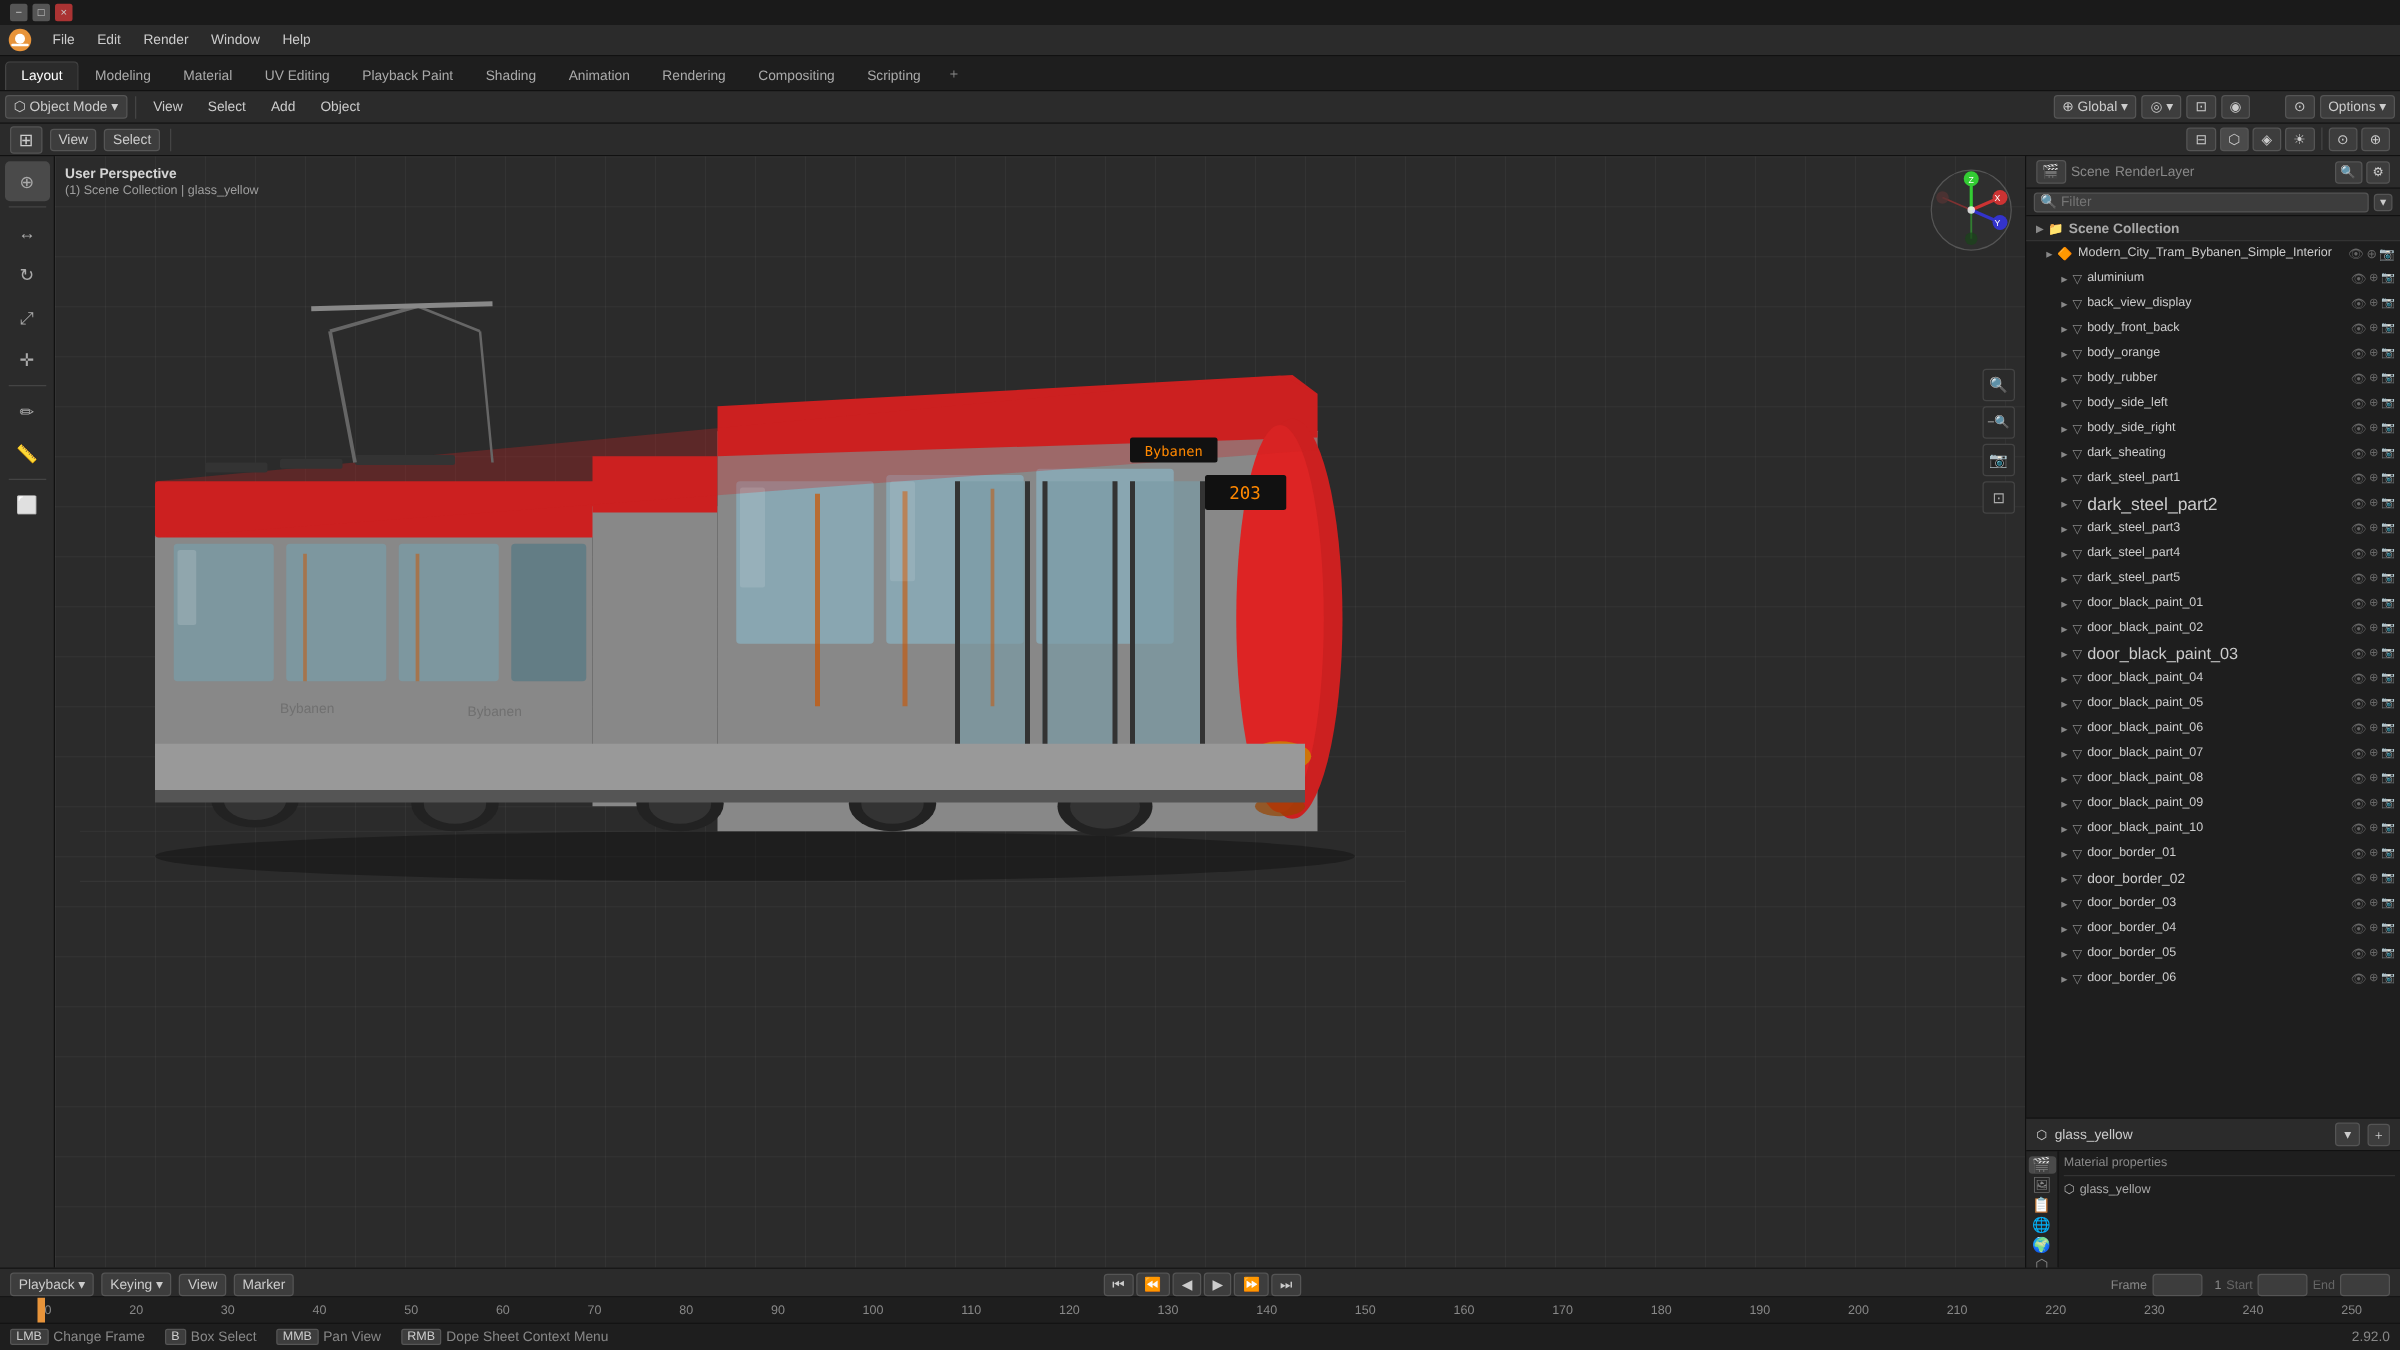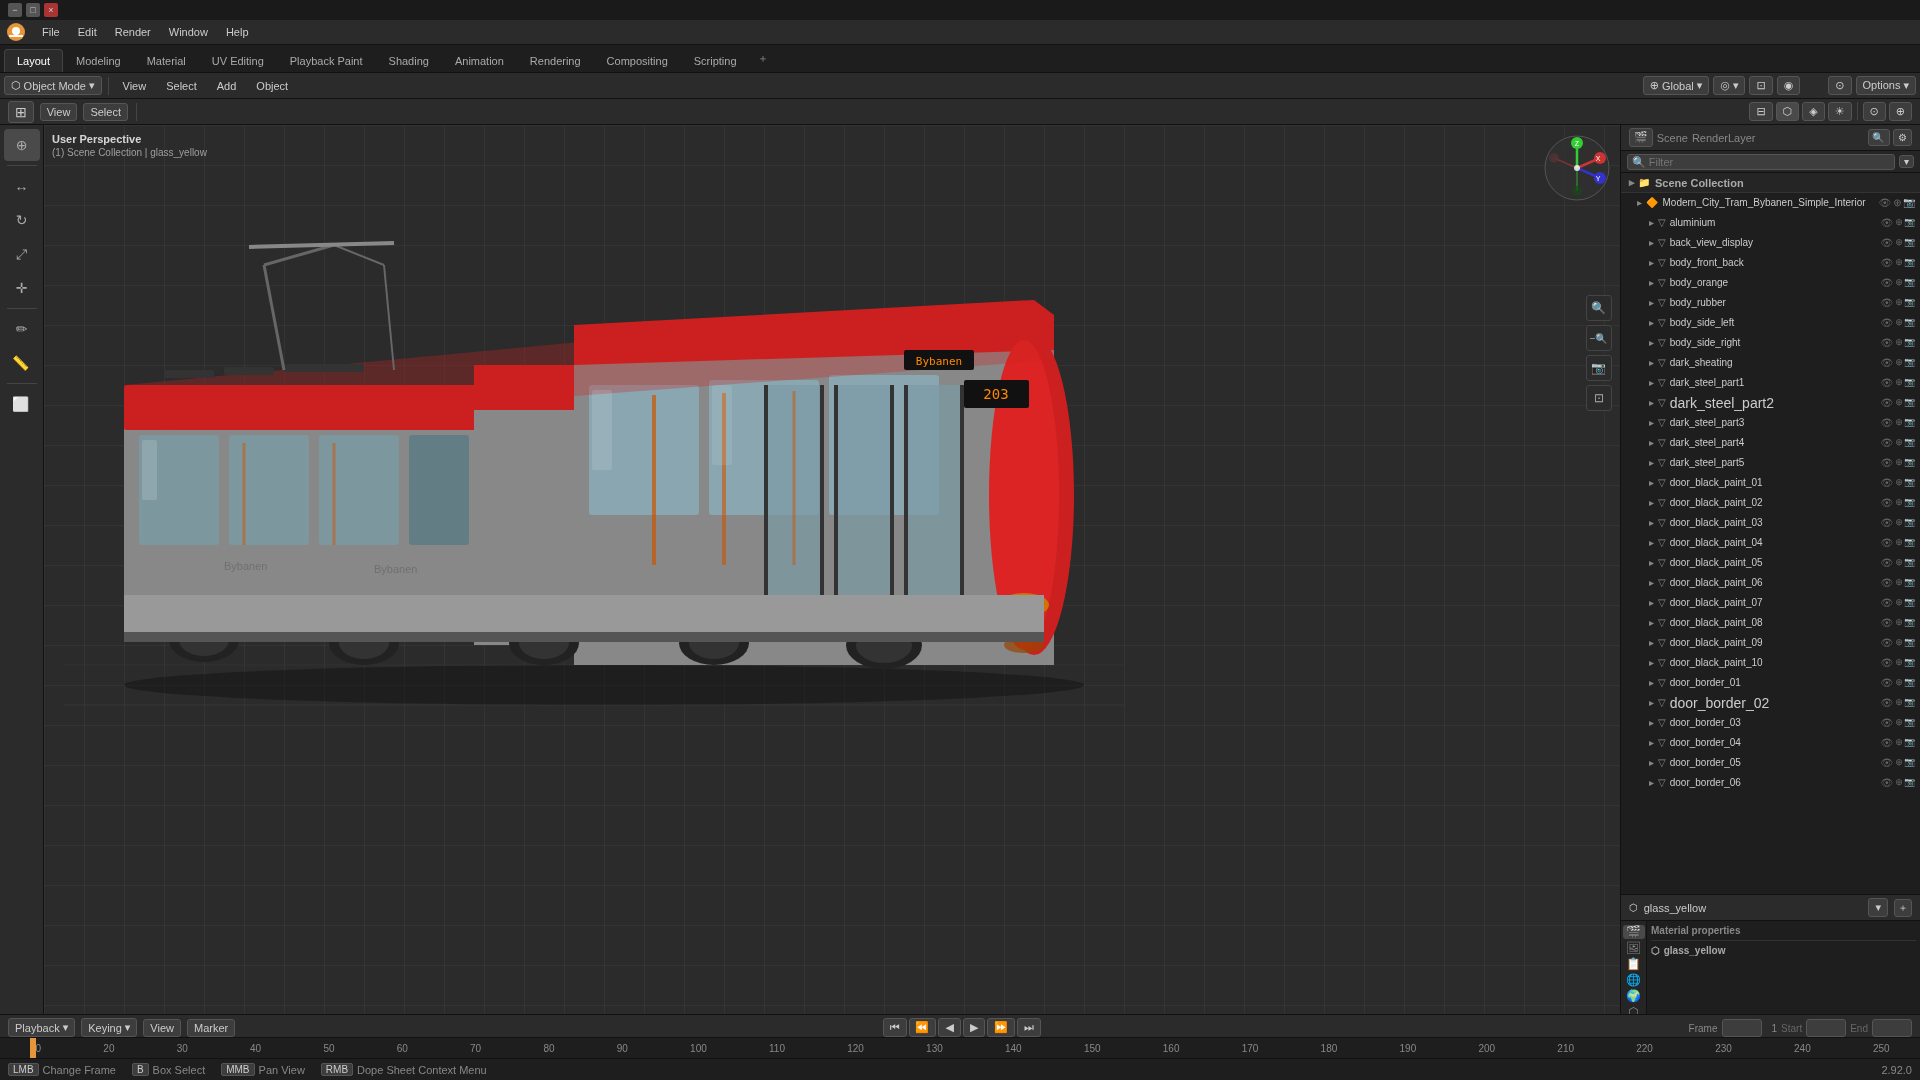--- a/index.html
+++ b/index.html
@@ -780,21 +780,21 @@
     <span style="font-size:10px;">door_black_paint_02</span>
     <span class="item-vis">
       <span style="cursor:pointer;">👁</span>
       <span style="cursor:pointer; font-size:9px;">⊕</span>
       <span style="cursor:pointer; font-size:9px;">📷</span>
     </span>
   </div>
           <div class="outliner-item" style="padding-left: 28px;">
     <span class="item-icon">▸</span>
     <span style="font-size:10px; margin-right:4px; color:#888;">▽</span>
-    <span style="font-size:10px;">door_black_paint_03</span>
+    <span style="font-size:13px;">door_black_paint_03</span>
     <span class="item-vis">
       <span style="cursor:pointer;">👁</span>
       <span style="cursor:pointer; font-size:9px;">⊕</span>
       <span style="cursor:pointer; font-size:9px;">📷</span>
     </span>
   </div>
           <div class="outliner-item" style="padding-left: 28px;">
     <span class="item-icon">▸</span>
     <span style="font-size:10px; margin-right:4px; color:#888;">▽</span>
     <span style="font-size:10px;">door_black_paint_04</span>
@@ -870,21 +870,21 @@
     <span style="font-size:10px;">door_border_01</span>
     <span class="item-vis">
       <span style="cursor:pointer;">👁</span>
       <span style="cursor:pointer; font-size:9px;">⊕</span>
       <span style="cursor:pointer; font-size:9px;">📷</span>
     </span>
   </div>
           <div class="outliner-item" style="padding-left: 28px;">
     <span class="item-icon">▸</span>
     <span style="font-size:10px; margin-right:4px; color:#888;">▽</span>
-    <span style="font-size:14px;">door_border_02</span>
+    <span style="font-size:11px;">door_border_02</span>
     <span class="item-vis">
       <span style="cursor:pointer;">👁</span>
       <span style="cursor:pointer; font-size:9px;">⊕</span>
       <span style="cursor:pointer; font-size:9px;">📷</span>
     </span>
   </div>
           <div class="outliner-item" style="padding-left: 28px;">
     <span class="item-icon">▸</span>
     <span style="font-size:10px; margin-right:4px; color:#888;">▽</span>
     <span style="font-size:10px;">door_border_03</span>
@@ -940,21 +940,21 @@
         <div style="width:26px; background:#252525; display:flex; flex-direction:column; align-items:center; padding:4px 0; gap:2px; border-right:1px solid #111;">
           <div class="prop-icon-btn active" title="Render">🎬</div>
           <div class="prop-icon-btn" title="Output">🖼</div>
           <div class="prop-icon-btn" title="View Layer">📋</div>
           <div class="prop-icon-btn" title="Scene">🌐</div>
           <div class="prop-icon-btn" title="World">🌍</div>
           <div class="prop-icon-btn" title="Object">⬡</div>
 
         </div>
 
-        <div style="flex:1; padding:4px; background:#1e1e1e; overflow:hidden;font-weight:bold;">
+        <div style="flex:1; padding:4px; background:#1e1e1e; overflow:hidden;">
           <div style="font-size:10px; color:#888; margin-bottom:4px;">Material properties</div>
           <div style="height:1px; background:#333; margin-bottom:4px;"></div>
           <div style="display:flex; gap:4px; align-items:center; font-size:10px; color:#aaa;">
             <span>⬡</span>
             <span>glass_yellow</span>
           </div>
         </div>
       </div>
     </div>
 

